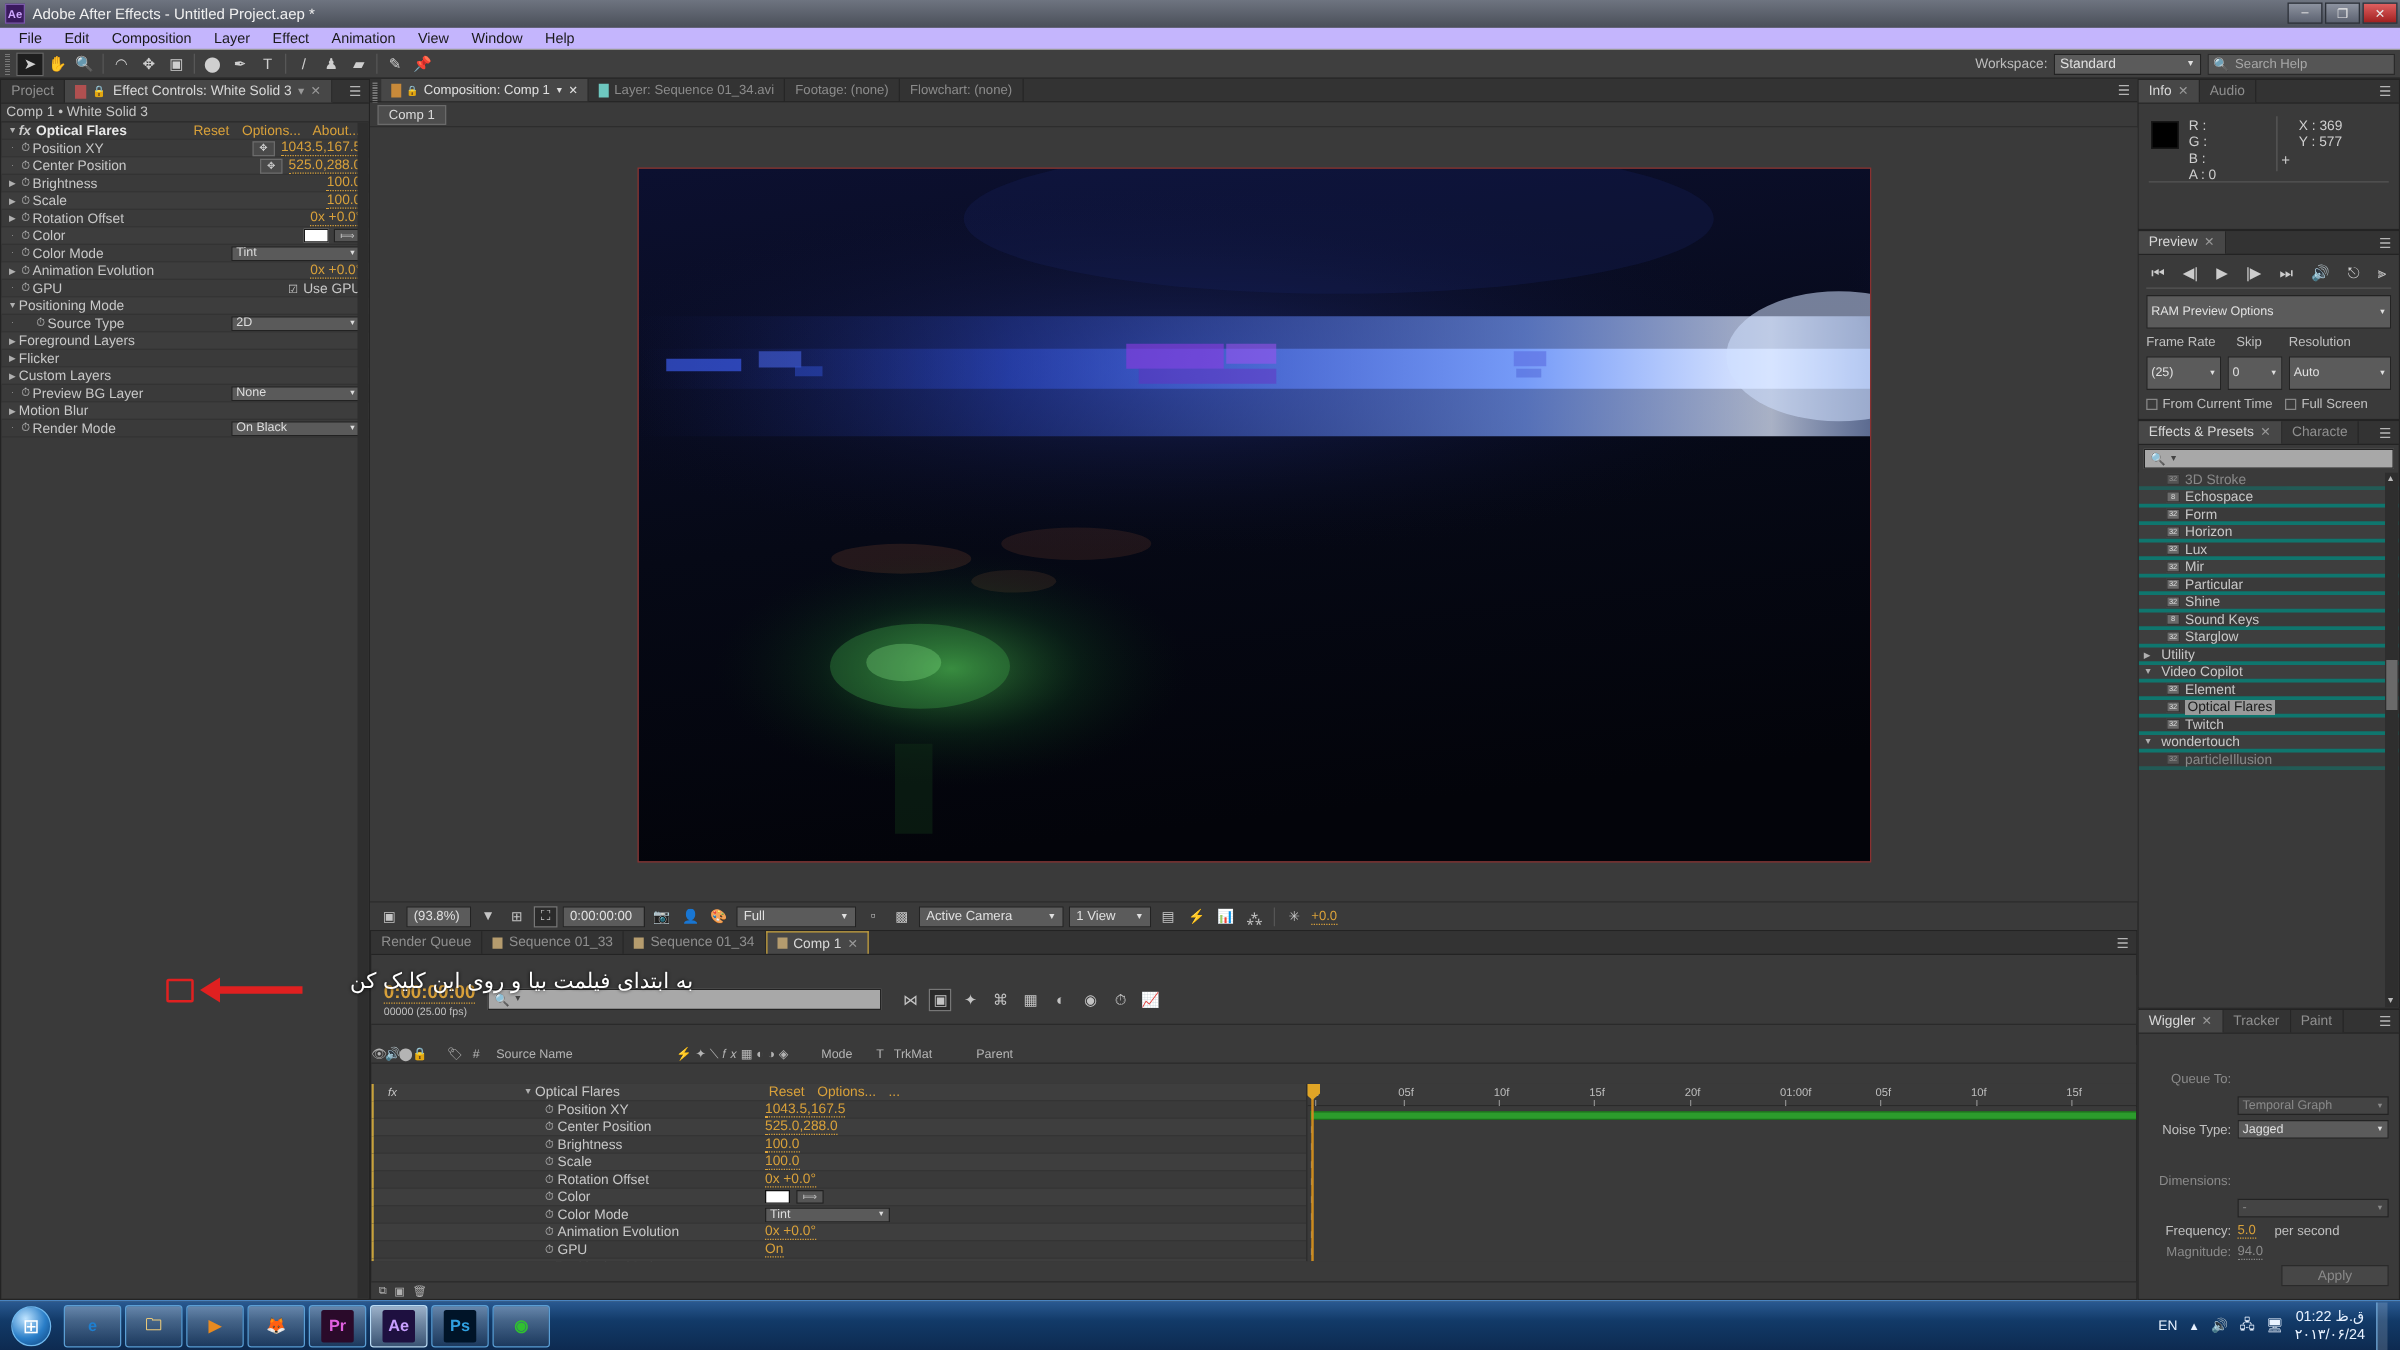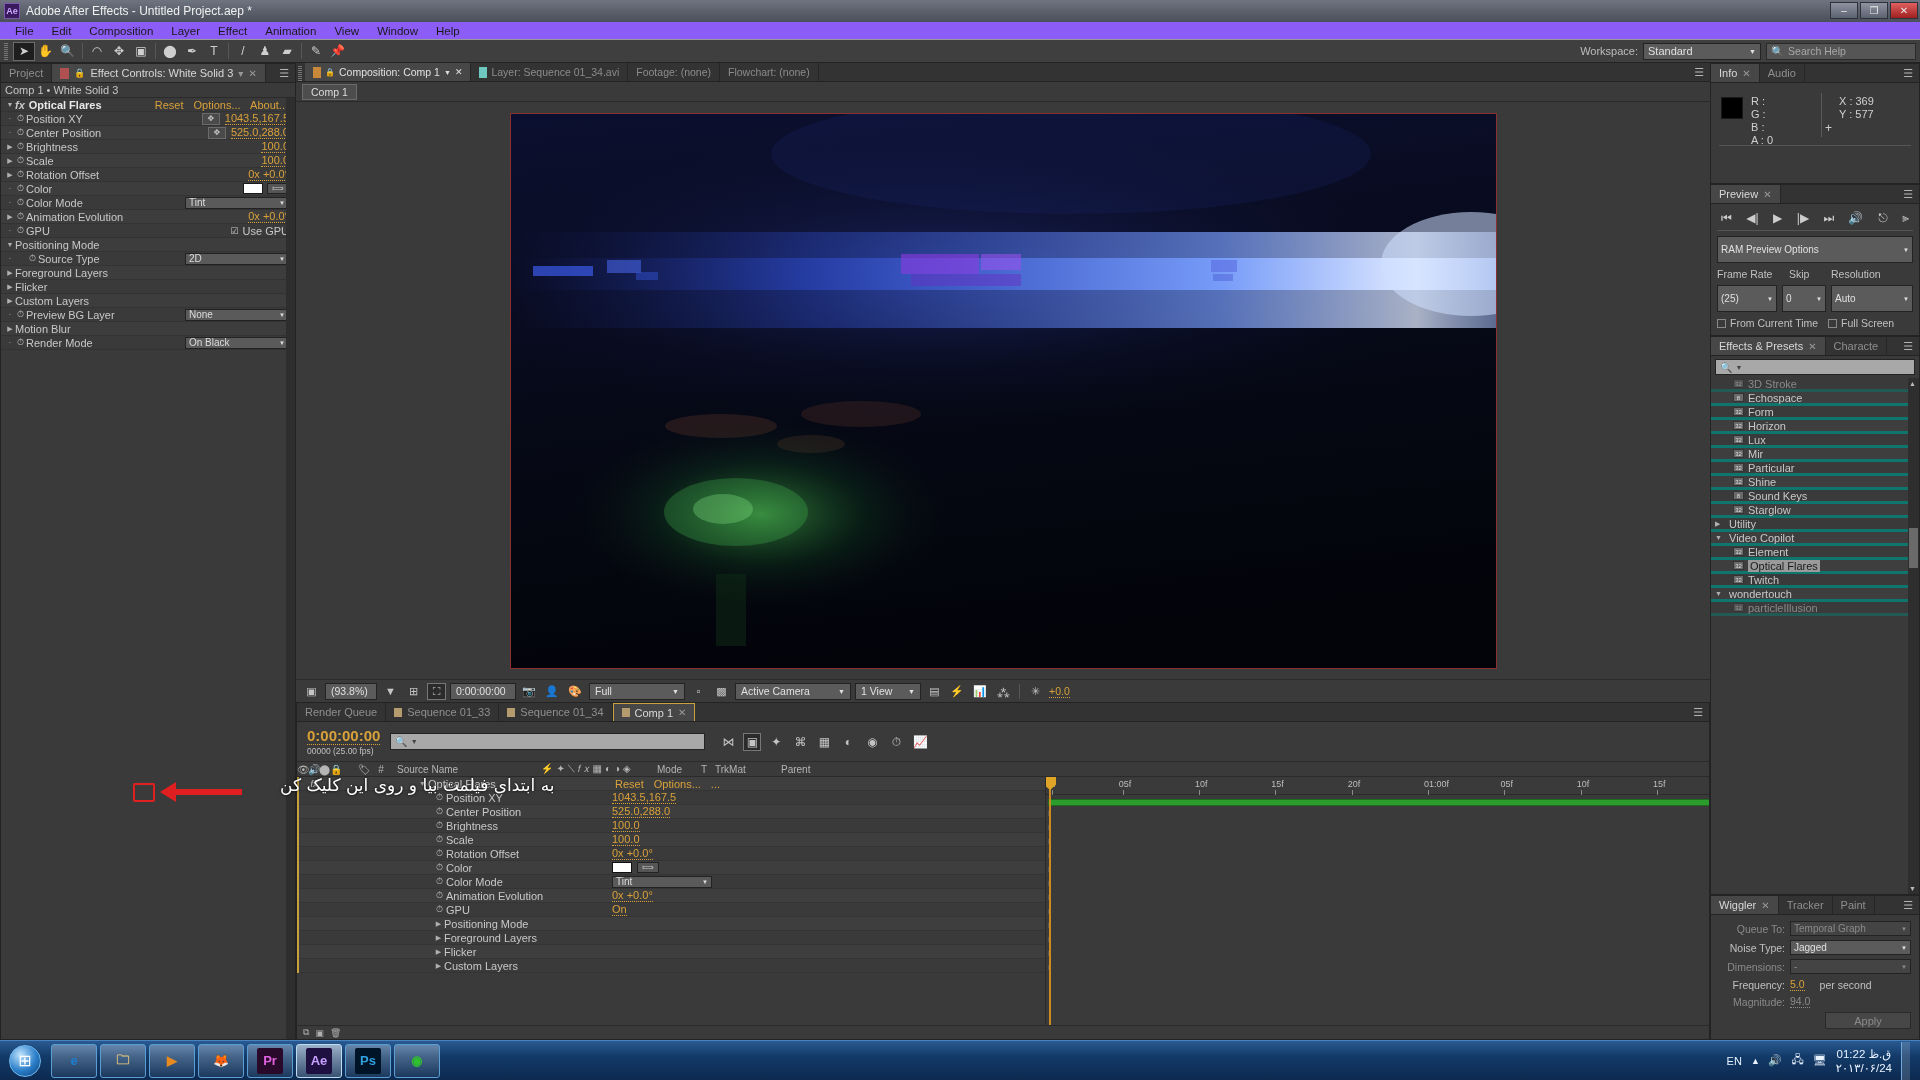--- a/index.html
+++ b/index.html
@@ -13,21 +13,21 @@
     font-size:9px; font-weight:bold; display:flex; align-items:center; justify-content:center;
     border:1px solid #7a5aa8; margin-right:6px; }
   #title-text { color:#f0f0f0; font-size:12px; }
   #win-btns { position:absolute; right:2px; top:2px; display:flex; gap:2px; }
   .wb { width:28px; height:17px; background:linear-gradient(#8d93a0,#5c6270);
     border:1px solid #2d3139; display:flex; align-items:center; justify-content:center;
     font-size:10px; color:#e8e8e8; }
   .wb.close { background:linear-gradient(#e06060,#a02020); }
 
   
-  #menubar { height:18px; background:#8b5cf6; display:flex; align-items:center;
+  #menubar { height:18px; background:#c4b5fd; display:flex; align-items:center;
     padding-left:6px; border-bottom:1px solid #9a9a9a; }
   #menubar span { color:#1a1a1a; font-size:11.5px; padding:0 9px; }
 
   
   #toolbar { height:23px; background:#3f3f3f; border-bottom:1px solid #232323;
     display:flex; align-items:center; padding-left:4px; position:relative; }
   .tool { width:22px; height:19px; display:flex; align-items:center; justify-content:center;
     color:#cfcfcf; font-size:12px; }
   .tool.active { background:#1e1e1e; border:1px solid #6a6a6a; }
   .tsep { width:1px; height:16px; background:#575757; margin:0 3px; }
@@ -98,21 +98,21 @@
     background:#05060f; overflow:hidden; }
   #vbar { height:23px; background:#3a3a3a; border-top:1px solid #2a2a2a;
     display:flex; align-items:center; gap:4px; padding:0 6px; flex-shrink:0; }
   .vb { height:17px; background:#5b5b5b; border:1px solid #232323; color:#e0e0e0;
     font-size:10.5px; display:flex; align-items:center; padding:0 5px; }
   .vicon { width:19px; height:17px; display:flex; align-items:center; justify-content:center;
     color:#c5c5c5; font-size:11px; }
   .vsep { width:1px; height:15px; background:#555; margin:0 2px; }
 
   
-  #timeline { height:338px; display:flex; flex-direction:column; flex-shrink:0; }
+  #timeline { height:296px; display:flex; flex-direction:column; flex-shrink:0;gap:16px; }
   #tl-top { height:40px; background:#3a3a3a; display:flex; align-items:center;
     border-bottom:1px solid #2a2a2a; flex-shrink:0; position:relative; }
   #tc-box { padding:0 10px; }
   #tc-main { color:#d9a13a; font-size:15px; font-weight:bold; border-bottom:1px dotted #d9a13a; }
   #tc-sub { color:#c0c0c0; font-size:8.5px; margin-top:1px; }
   #tl-search { width:315px; height:17px; background:#a8a8a8; border:1px solid #232323;
     display:flex; align-items:center; padding:0 4px; color:#444; font-size:10px; gap:3px; }
   #tl-icons { display:flex; align-items:center; gap:6px; margin-left:14px; }
   .tlic { width:18px; height:18px; display:flex; align-items:center; justify-content:center;
     color:#c3c3c3; font-size:12px; }
@@ -179,21 +179,21 @@
   .fxtri { width:10px; font-size:7px; color:#b0b0b0; }
   .fxind { width:14px; }
   #fx-scroll { position:absolute; right:0; top:0; width:11px; height:100%; background:#2e2e2e; }
   #fx-thumb { position:absolute; right:1px; top:150px; width:9px; height:40px; background:#6a6a6a; }
   #wig-body { background:#3a3a3a; padding:6px 8px; }
   .wrow { display:flex; align-items:center; margin-bottom:4px; gap:5px; }
   .wlabel { width:66px; text-align:right; font-size:10.5px; color:#c0c0c0; }
   .wlabel.dim { color:#8a8a8a; }
   .wdrop { flex:1; height:15px; background:#5b5b5b; border:1px solid #232323; font-size:10px;
     color:#e0e0e0; display:flex; align-items:center; padding:0 3px; }
-  .wdrop.dim { background:#444; color:#8a8a8a; }
+  .wdrop.dim { background:#444; color:#8a8a8a;margin-top:44px; }
   .wdrop .arr { margin-left:auto; font-size:6px; }
   .wval { color:#d9a13a; font-size:10.5px; border-bottom:1px dotted #d9a13a; }
   .wval.dim { color:#8a8a8a; border-bottom-color:#8a8a8a; }
   #apply-btn { margin-left:auto; width:86px; height:17px; background:#474747; border:1px solid #2a2a2a;
     color:#8a8a8a; font-size:11px; display:flex; align-items:center; justify-content:center; }
 
   
   #annot { position:absolute; font-size:17px; color:#ffffff; direction:rtl;
     font-family:"DejaVu Sans", sans-serif; white-space:nowrap; text-shadow:0 0 3px #000; }
   #annot-box { position:absolute; border:2px solid #e02020; border-radius:2px; }

